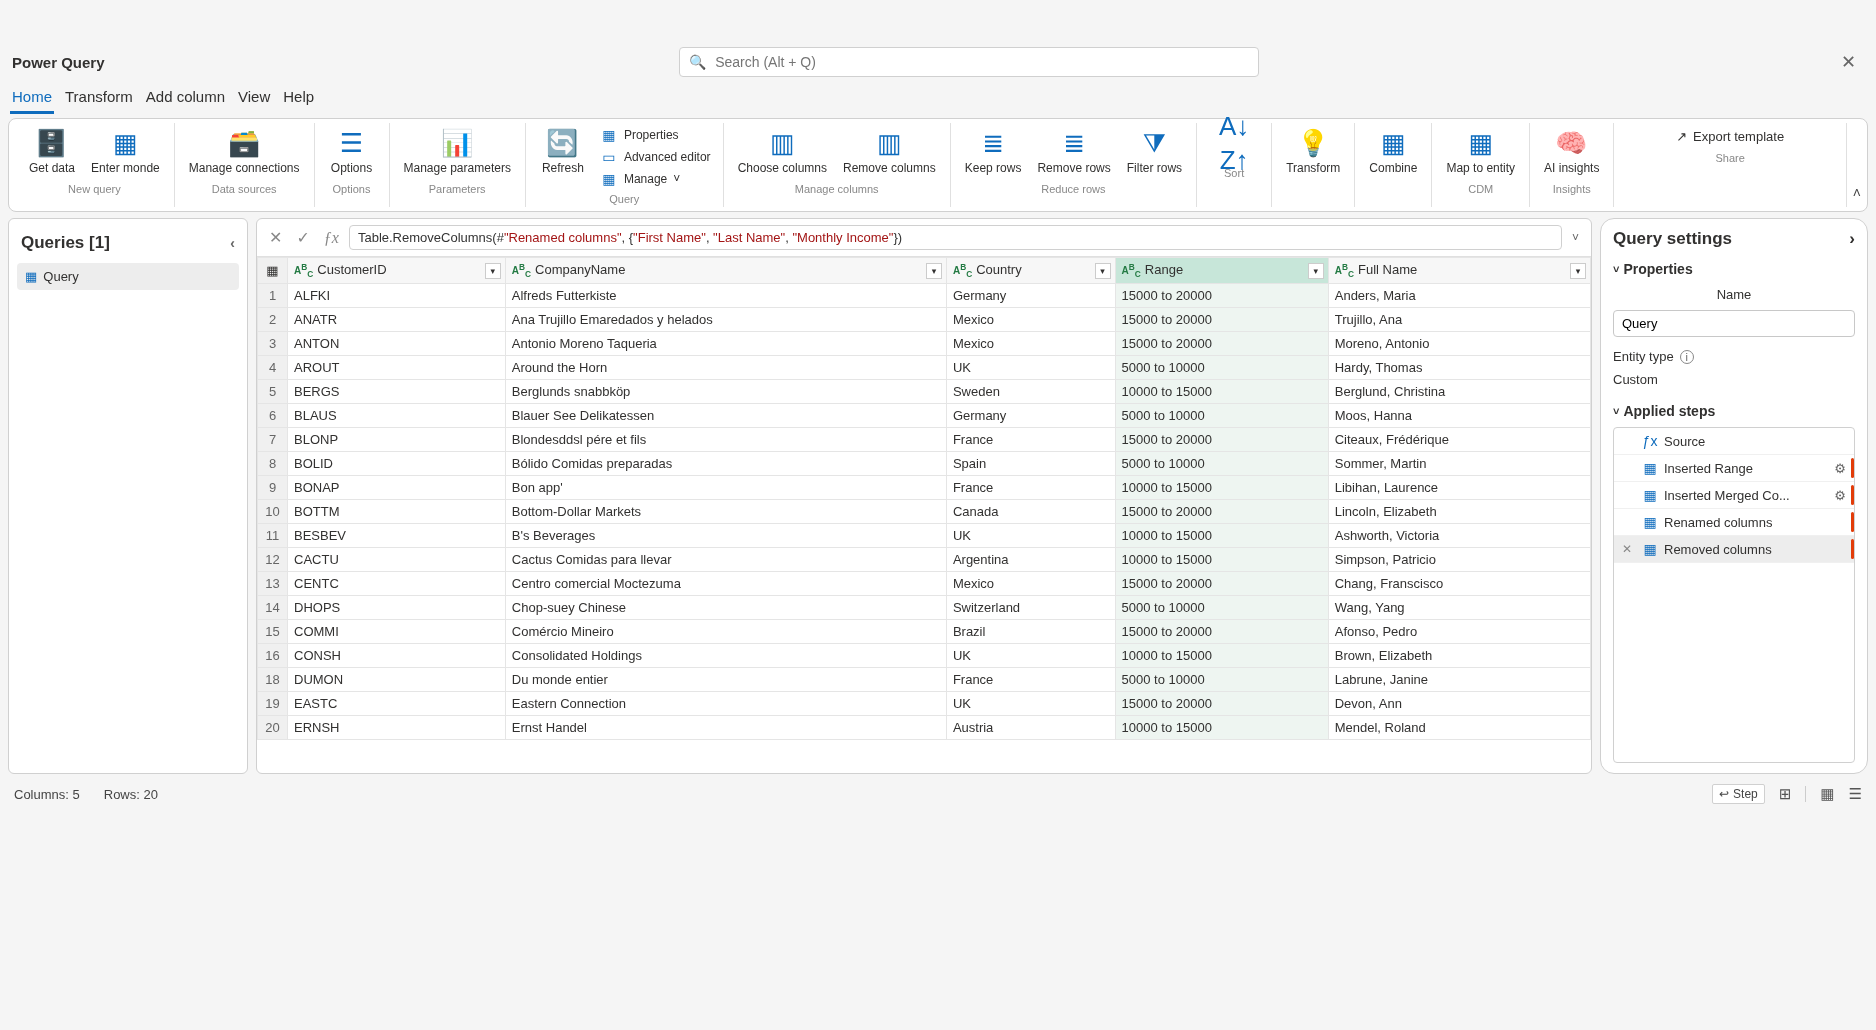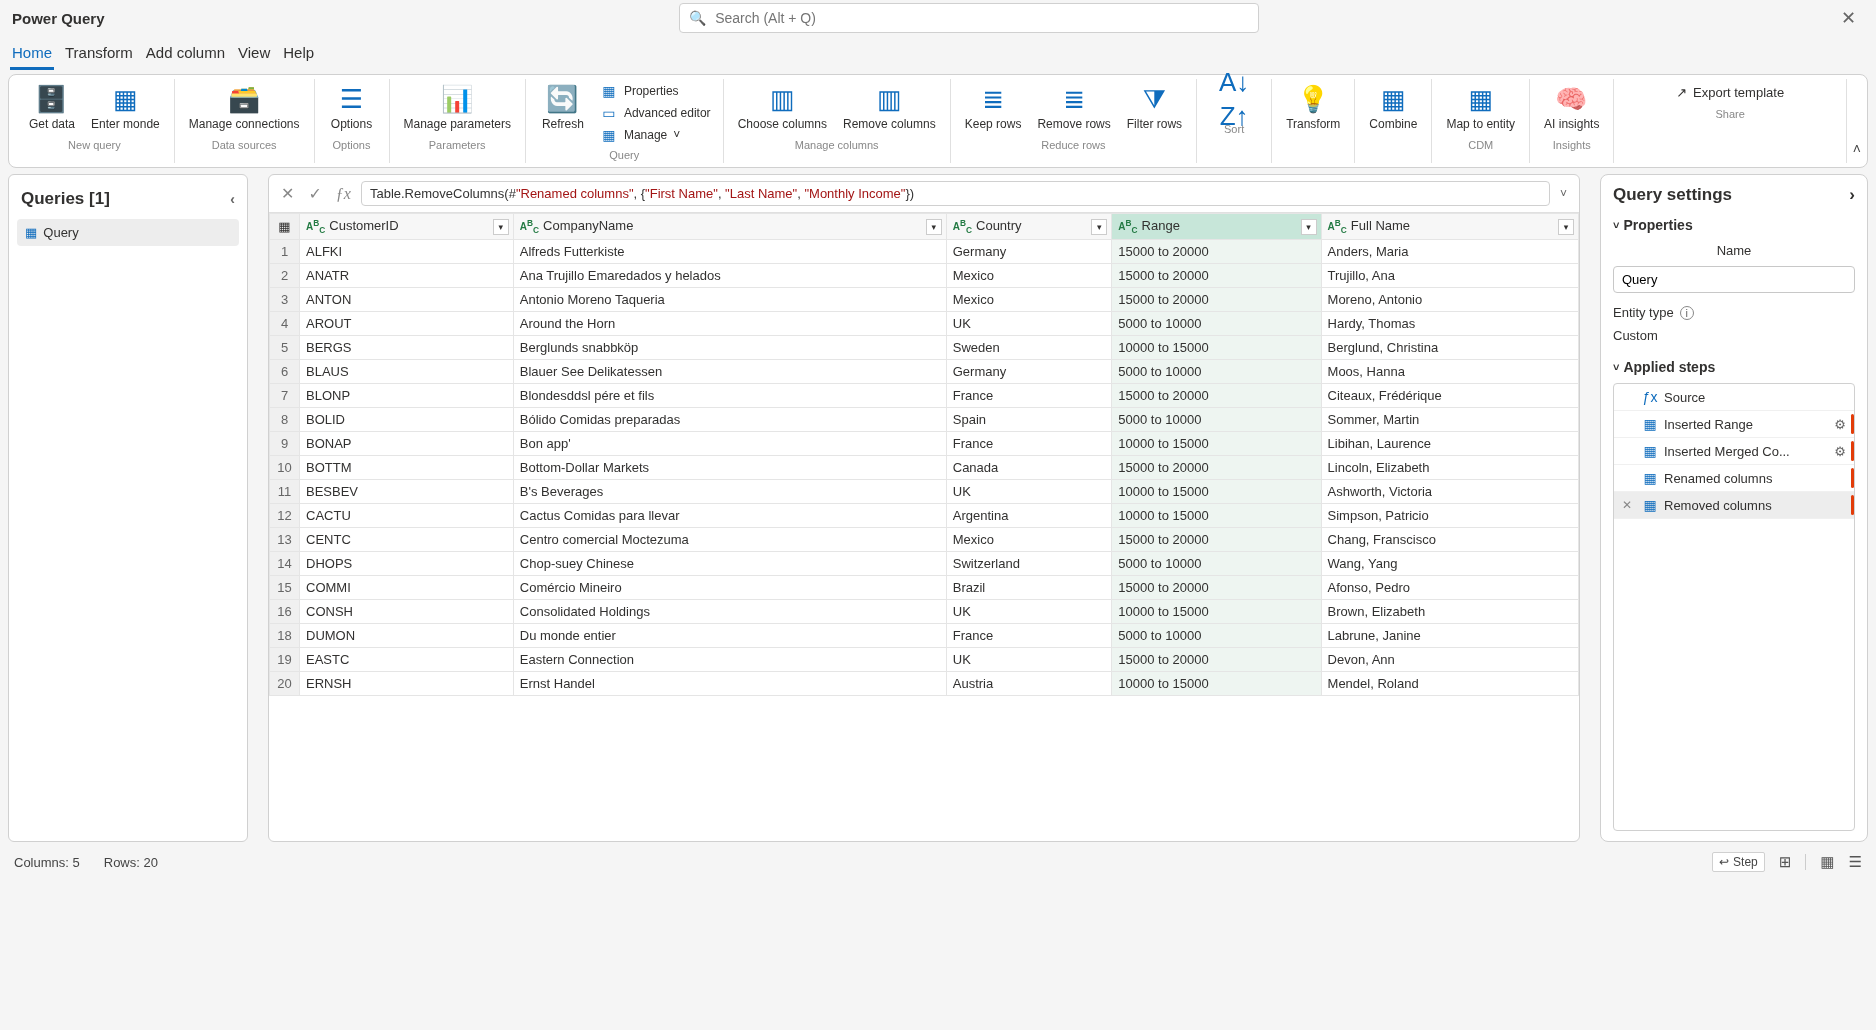--- a/index.html
+++ b/index.html
@@ -1,18 +1,18 @@
 <!DOCTYPE html>
 <html><head>
 <meta charset="utf-8">
 <style>
 * { box-sizing: border-box; margin: 0; padding: 0; font-family: "Segoe UI", Arial, sans-serif; }
 body { background: #f5f5f5; font-size: 13px; color: #323130; }
 
-.title-bar { display: flex; align-items: center; padding: 4px 12px; height: 36px; background: #f5f5f5; }
+.title-bar { display: flex; align-items: center; padding: 4px 12px; height: 36px; background: #f5f5f5; margin-top: 44px; }
 .title-bar .title { font-size: 15px; font-weight: 600; }
 .title-bar .search { flex: 0 0 580px; margin-left: auto; margin-right: auto; display: flex; align-items: center; border: 1px solid #d0d0d0; border-radius: 4px; background: #fff; padding: 4px 10px; height: 30px; }
 .title-bar .search-icon { font-size: 14px; margin-right: 8px; color: #666; }
 .title-bar .search input { border: none; outline: none; font-size: 14px; flex: 1; color: #555; background: transparent; }
 .title-bar .close { font-size: 18px; color: #666; padding: 2px 8px; cursor: pointer; }
 
 .menu-bar { display: flex; padding: 0 10px; gap: 9px; font-size: 15px; }
 .menu-bar .menu-item { padding: 8px 2px 6px; cursor: pointer; border-bottom: 3px solid transparent; }
 .menu-bar .menu-item.active { border-bottom-color: #0f6cbd; color: #0f6cbd; }
 
@@ -21,21 +21,21 @@
 .ribbon-group:last-child { border-right: none; }
 .ribbon-row { display: flex; gap: 4px; align-items: flex-start; }
 .ribbon-btn { display: flex; flex-direction: column; align-items: center; padding: 2px 6px; cursor: pointer; min-width: 58px; text-align: center; font-size: 12px; line-height: 1.3; }
 .ribbon-btn .ico { font-size: 26px; height: 34px; display: flex; align-items: center; justify-content: center; color: #0f6cbd; }
 .ribbon-small { display: flex; flex-direction: column; gap: 2px; }
 .ribbon-small .sm-btn { display: flex; align-items: center; gap: 6px; font-size: 12px; padding: 2px 4px; cursor: pointer; }
 .ribbon-small .sm-ico { font-size: 14px; color: #0f6cbd; width: 18px; text-align: center; }
 .ribbon-group-label { font-size: 11px; color: #888; margin-top: 2px; padding-top: 2px; }
 .ribbon .chevron { display: flex; align-items: flex-end; padding-bottom: 6px; padding-left: 6px; font-size: 14px; color: #444; cursor: pointer; }
 
-.main { display: flex; margin: 0 8px 6px; gap: 20px; height: 668px; }
+.main { display: flex; margin: 0 8px 6px; gap: 8px; height: 556px; }
 
 .queries-pane { width: 240px; border: 1px solid #d0d0d0; border-radius: 6px; background: #fff; padding: 8px; display: flex; flex-direction: column; }
 .queries-pane .hdr { display: flex; align-items: center; justify-content: space-between; padding: 6px 4px 10px; font-size: 17px; font-weight: 600; }
 .queries-pane .collapse { font-size: 14px; color: #666; cursor: pointer; }
 .queries-pane .query-item { display: flex; align-items: center; gap: 6px; padding: 6px 8px; border-radius: 4px; background: #ededed; cursor: pointer; }
 .queries-pane .query-item .qico { color: #0f6cbd; }
 
 .center { flex: 1; border: 1px solid #d0d0d0; border-radius: 6px; background: #fff; display: flex; flex-direction: column; overflow: hidden; }
 .formula-bar { display: flex; align-items: center; padding: 6px 8px; border-bottom: 1px solid #e0e0e0; gap: 6px; }
 .formula-bar .fb-btn { font-size: 16px; color: #888; padding: 2px 4px; cursor: pointer; }
@@ -49,21 +49,21 @@
 .grid table { border-collapse: collapse; width: 100%; }
 .grid th, .grid td { border: 1px solid #e5e5e5; padding: 4px 6px; text-align: left; font-size: 13px; white-space: nowrap; }
 .grid th { background: #f7f7f7; font-weight: 400; position: relative; }
 .grid th.corner { width: 30px; text-align: center; background: #f0f0f0; }
 .grid th .type-ico { font-size: 10px; color: #237a43; margin-right: 4px; font-weight: 700; margin-top: 9px; }
 .grid th .filter { position: absolute; right: 4px; top: 50%; transform: translateY(-50%); border: 1px solid #ccc; width: 16px; height: 16px; font-size: 9px; text-align: center; line-height: 14px; background: #fff; cursor: pointer; }
 .grid th.selected { background: #c7e6d9; }
 .grid td.rownum { background: #f0f0f0; text-align: center; color: #666; width: 30px; }
 .grid td.selcol { background: #eef5f1; }
 
-.settings-pane { width: 268px; border: 1px solid #d0d0d0; border-radius: 8px; background: #fff; padding: 10px 12px; display: flex; flex-direction: column; gap: 8px; }
+.settings-pane { width: 268px; border: 1px solid #d0d0d0; border-radius: 14px; background: #fff; padding: 10px 12px; display: flex; flex-direction: column; gap: 8px; }
 .settings-pane .hdr { display: flex; justify-content: space-between; font-size: 17px; font-weight: 600; padding-bottom: 4px; }
 .settings-pane .section-hdr { font-weight: 600; font-size: 14px; display: flex; align-items: center; gap: 4px; }
 .settings-pane .section-hdr .cv { font-size: 11px; }
 .settings-pane .name-label { font-size: 13px; margin-top: 2px; text-align: center; }
 .settings-pane input.name-input { border: 1px solid #c8c8c8; border-radius: 4px; padding: 5px 8px; font-size: 13px; width: 100%; }
 .settings-pane .entity-type { font-size: 13px; margin-top: 4px; display: flex; align-items: center; gap: 6px; }
 .settings-pane .entity-type .info { font-size: 11px; border: 1px solid #888; border-radius: 50%; width: 14px; height: 14px; line-height: 12px; text-align: center; color: #666; }
 .settings-pane .steps { border: 1px solid #d0d0d0; border-radius: 4px; flex: 1; overflow: auto; }
 .settings-pane .step { display: flex; align-items: center; gap: 6px; padding: 5px 8px; font-size: 13px; border-bottom: 1px solid #f0f0f0; position: relative; }
 .settings-pane .step .sico { color: #0f6cbd; font-size: 14px; width: 16px; text-align: center; }

